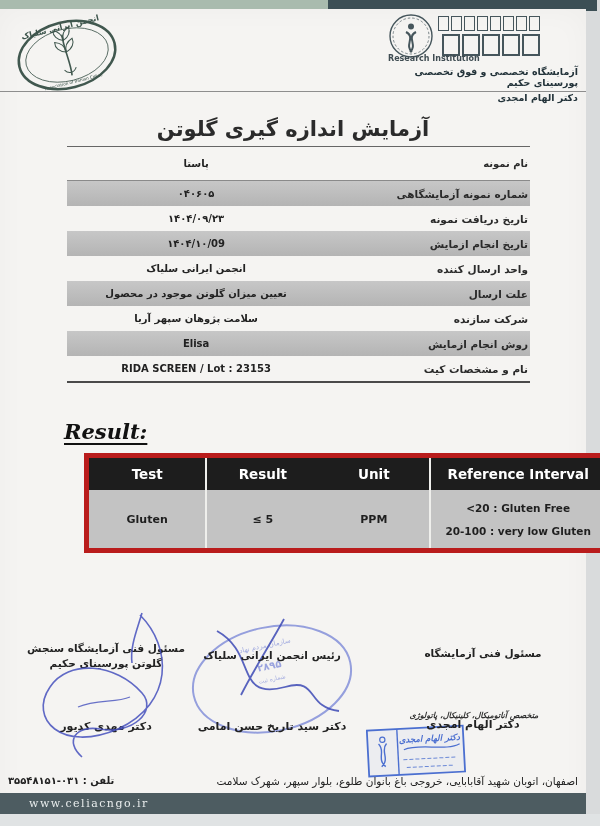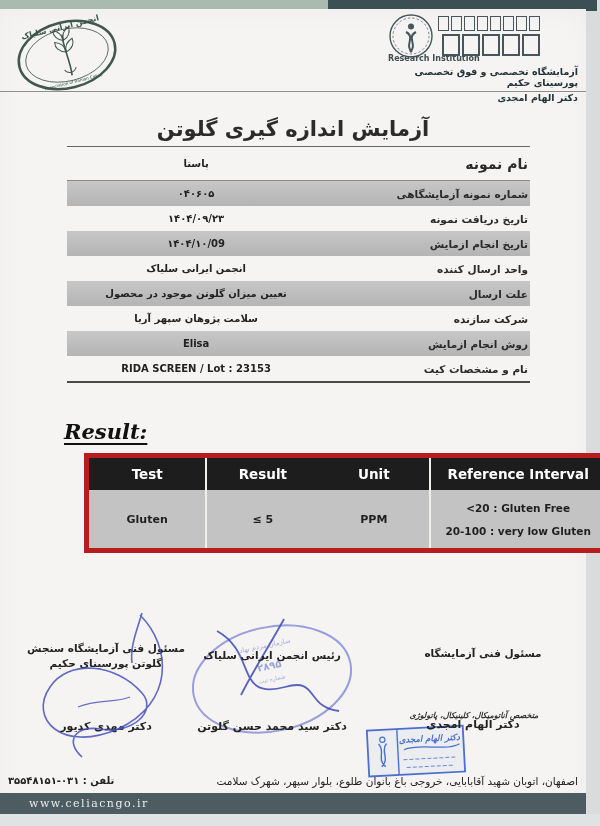--- a/index.html
+++ b/index.html
@@ -37,21 +37,21 @@
   }
 
   
   .info-table{
     position:absolute;left:67px;top:137px;width:463px;direction:rtl;
     border-top:1px solid #666;border-bottom:2px solid #4a4a4a;
   }
   .irow{display:flex;align-items:center;height:25px;}
   .irow.first{height:33px;border-bottom:1px solid #8a8a8a;}
   .irow .lbl{width:44%;text-align:right;padding-right:2px;font-size:10.5px;font-weight:bold;color:#2a2a2a;}
-  .irow.first .lbl{font-size:14px;}
+  .irow.first .lbl{font-size:10px;}
   .irow .val{width:56%;text-align:center;font-size:10px;font-weight:bold;color:#222;}
   .irow.shaded{background:linear-gradient(180deg,#c7c7c7,#b4b4b4);}
 
   
   .result-heading{
     position:absolute;left:64px;top:393px;
     font-family:"DejaVu Serif", serif;font-style:italic;font-weight:bold;
     font-size:21px;color:#111;
     text-decoration:underline;text-decoration-thickness:2px;text-underline-offset:4px;
   }
@@ -248,21 +248,21 @@
       <path d="M38 26 C54 20 80 30 94 23" stroke-width="1.2"></path>
       <path d="M37 36 h54 M40 44 h46" stroke-width="1" stroke-dasharray="4 2" opacity="0.8"></path>
     </g>
   </svg>
 
   <div class="sig-text role" style="left:398px;top:638px;width:170px;">مسئول فنی آزمایشگاه</div>
   <div class="sig-text name" style="left:388px;top:679px;width:170px;">دکتر الهام امجدی</div>
   <div class="sig-text specialty" style="left:382px;top:702px;width:184px;">متخصص آناتومیکال، کلینیکال، پاتولوژی</div>
 
   <div class="sig-text role" style="left:192px;top:640px;width:160px;">رئیس انجمن ایرانی سلیاک</div>
-  <div class="sig-text name" style="left:182px;top:681px;width:180px;">دکتر سید محمد حسن گلوتن</div>
+  <div class="sig-text name" style="left:182px;top:681px;width:180px;">دکتر سید تاریخ حسن امامی</div>
 
   <div class="sig-text role" style="left:18px;top:648px;width:176px;">گلوتن پورسینای حکیم</div>
   <div class="sig-text role" style="left:18px;top:633px;width:176px;">مسئول فنی آزمایشگاه سنجش</div>
   <div class="sig-text name" style="left:30px;top:681px;width:152px;">دکتر مهدی کدیور</div>
 
   <div class="phone">تلفن : ۰۳۱-۳۵۵۴۸۱۵۱</div>
   <div class="address">اصفهان، اتوبان شهید آقابابایی، خروجی باغ بانوان طلوع، بلوار سپهر، شهرک سلامت</div>
   <div class="web-bar">
     <span>www.celiacngo.ir</span>
   </div>

